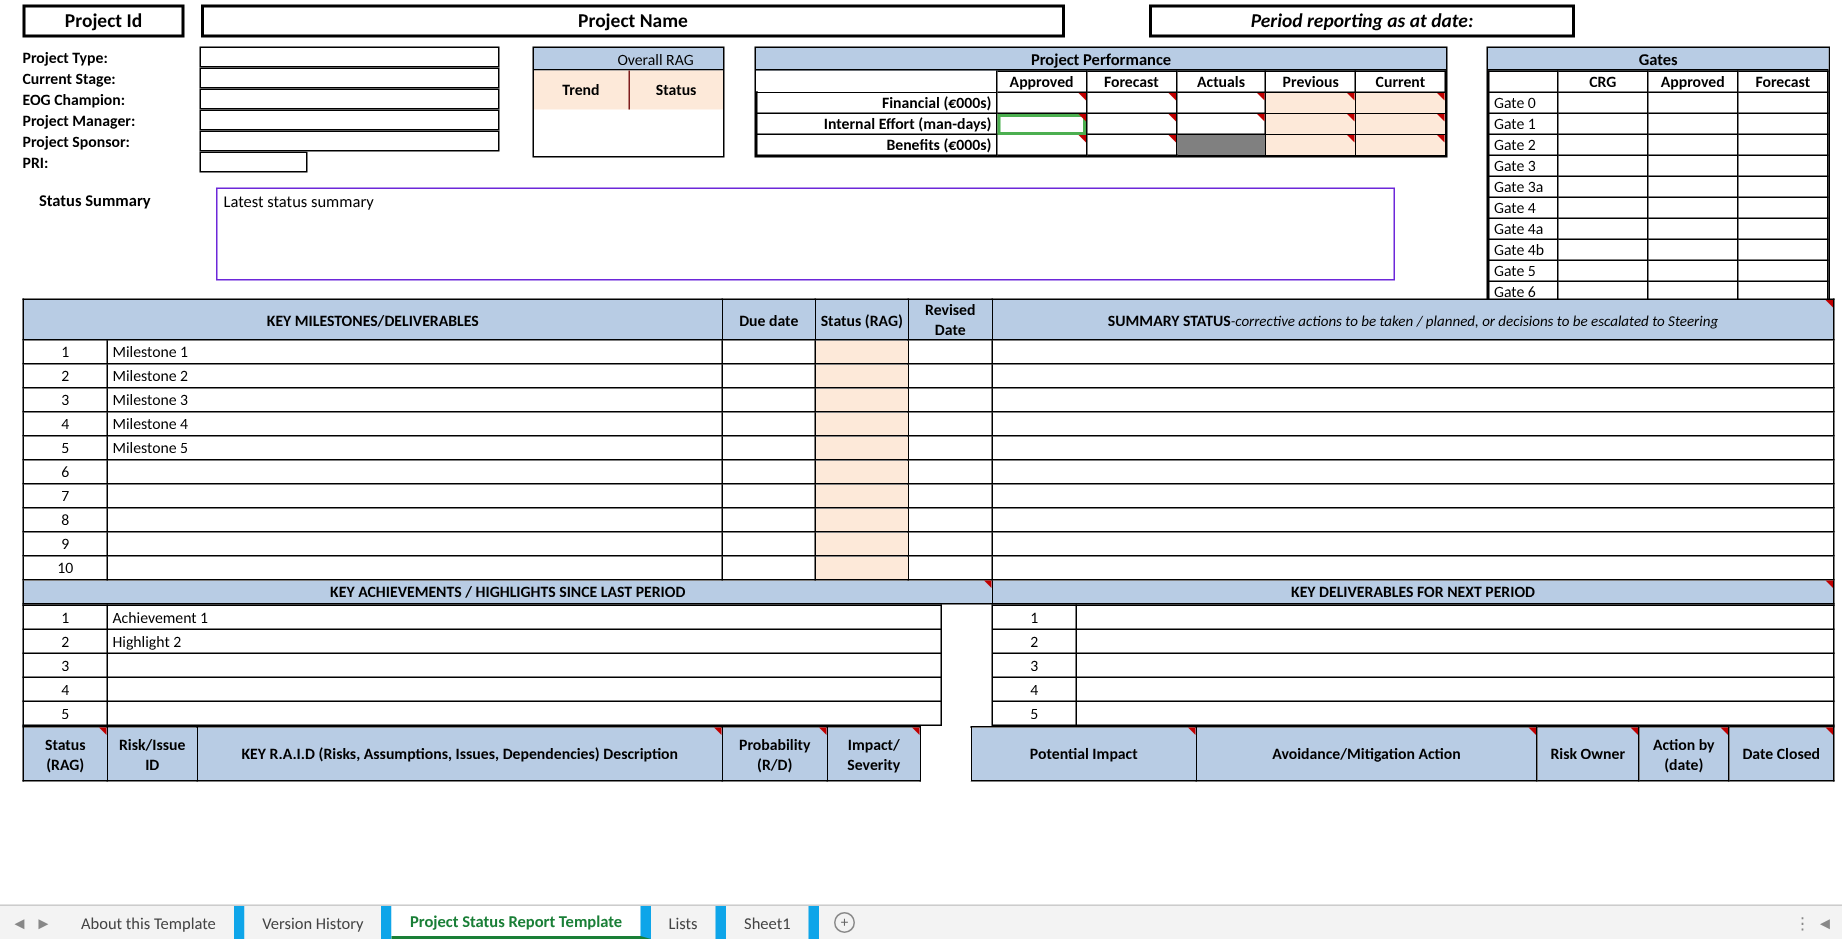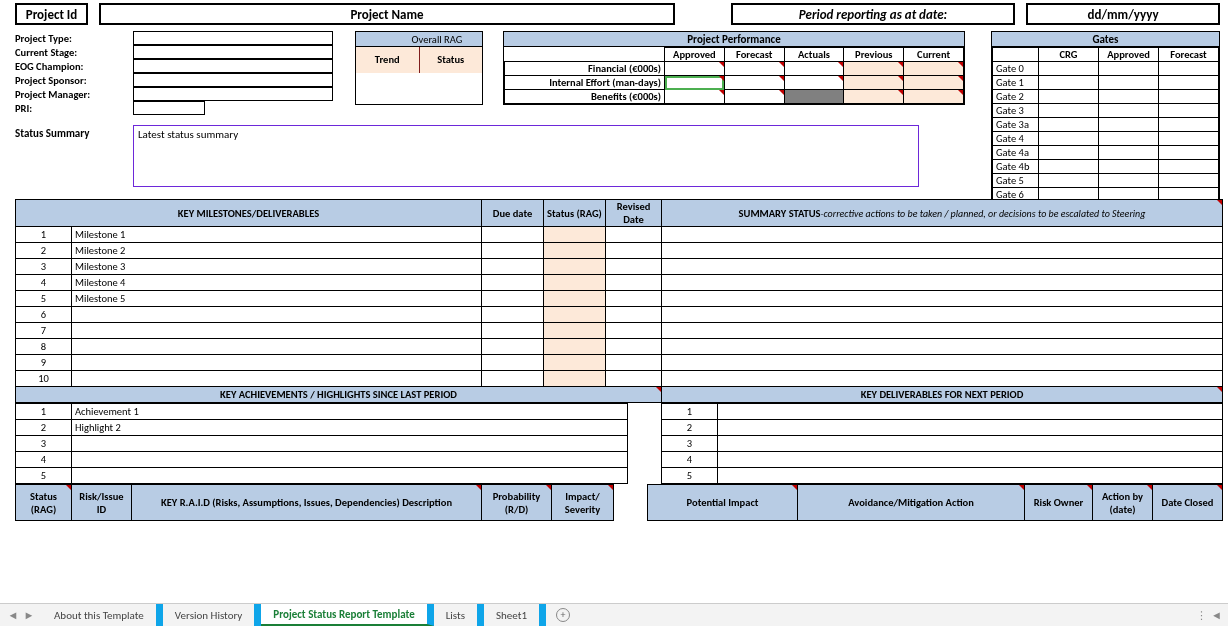--- a/index.html
+++ b/index.html
@@ -58,21 +58,21 @@
 
   
   .gates { border:1px solid #000; }
   .gates-title { background:#b8cce4; text-align:center; font-weight:bold; border-bottom:1px solid #000; height:15px; line-height:15px;}
   .gates table { width:100%; border-collapse:collapse; table-layout:fixed; }
   .gates th, .gates td { border:1px solid #000; font-size:10.5px; height:14px; padding:0 3px; text-align:left;}
   .gates th { text-align:center; font-weight:bold; }
   .gates col.c1 { width:46px }
 
   
-  .summary-row { display:flex; margin-top: 22px; }
+  .summary-row { display:flex; margin-top: 22px; margin-left: 11px; }
   .summary-label { width:118px; font-weight:bold; font-size:11px; padding-top:2px; }
   .summary-box { border:1px solid #6d28d9; width:786px; height:62px; padding:2px 4px; font-size:11px; }
 
   
   .main-tables { margin-top:12px; padding:0 2px 0 5px; }
   table.grid { border-collapse:collapse; width:100%; table-layout:fixed; }
   table.grid th, table.grid td { border:1px solid #000; font-size:10.5px; height:16px; padding:0 3px; position:relative; }
   .hdr { background:#b8cce4; text-align:center; font-weight:bold; }
   .sub-italic { font-style:italic; font-weight:normal; font-size:10px;}
   .num-cell { text-align:center; }
@@ -102,44 +102,43 @@
 </head>
 <body>
 
 <div class="sheet-area">
 
   <div class="header-row">
     <div class="header-cell hc-projid">Project Id</div>
     <div class="header-cell hc-projname">Project Name</div>
     <div class="hc-gap1"></div>
     <div class="header-cell hc-period">Period reporting as at date:</div>
-    <div class="header-cell hc-date">dd/mm/yyyy</div>
   </div>
 
   <div class="top-zone">
 
     <div class="top-left">
       <div class="field-row">
           <div class="field-label">Project Type:</div>
           <div class="field-input"></div>
         </div>
       <div class="field-row">
           <div class="field-label">Current Stage:</div>
           <div class="field-input"></div>
         </div>
       <div class="field-row">
           <div class="field-label">EOG Champion:</div>
           <div class="field-input"></div>
         </div>
       <div class="field-row">
+          <div class="field-label">Project Manager:</div>
+          <div class="field-input"></div>
+        </div>
+      <div class="field-row">
           <div class="field-label">Project Sponsor:</div>
-          <div class="field-input"></div>
-        </div>
-      <div class="field-row">
-          <div class="field-label">Project Manager:</div>
           <div class="field-input"></div>
         </div>
       <div class="field-row">
           <div class="field-label">PRI:</div>
           <div class="field-input" style="width:72px"></div>
         </div>
     </div>
 
     <div class="top-mid">
       <div class="mid-top-row">

